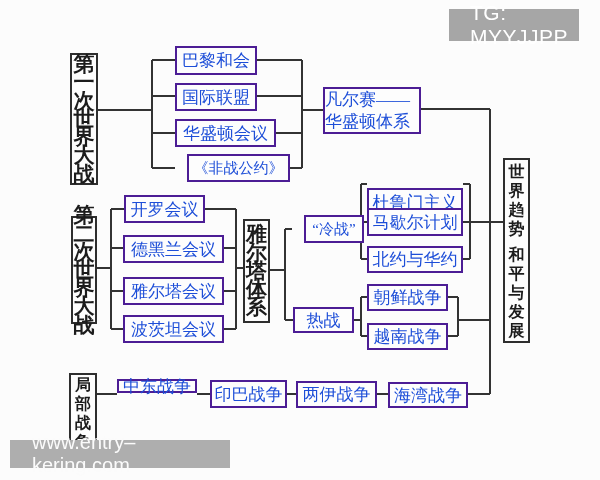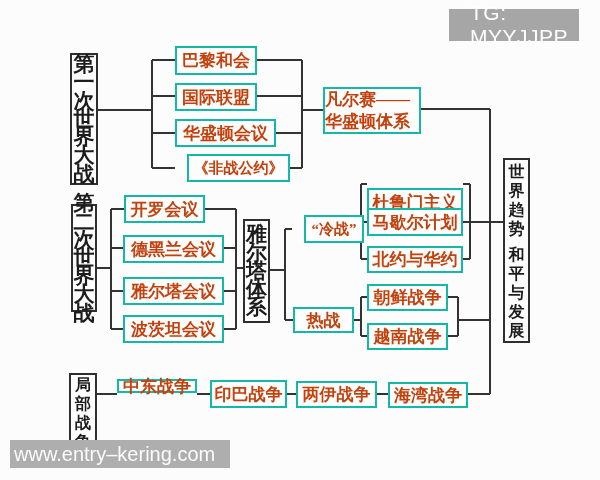--- a/index.html
+++ b/index.html
@@ -2,23 +2,23 @@
 <html><head>
 <meta charset="utf-8">
 <style>
   html,body{margin:0;padding:0;background:#e9e9e9;}
   .stage{
     position:relative;width:600px;height:480px;background:#fcfcfc;
     overflow:hidden;font-family:"Liberation Serif","DejaVu Serif",serif;
   }
   .lines{position:absolute;left:0;top:0;}
   .node{
-    position:absolute;box-sizing:border-box;border:2px solid #14b8a6;background:#fdfdfd;
+    position:absolute;box-sizing:border-box;border:2px solid #4c1d95;background:#fdfdfd;
     display:flex;align-items:center;justify-content:center;
-    font-weight:700;font-size:17px;color:#c2410c;white-space:nowrap;line-height:1;
+    font-weight:400;font-size:17px;color:#1d4ed8;white-space:nowrap;line-height:1;
   }
   .node.small{font-size:15px;margin-left:12px;}
   .vnode{
     position:absolute;box-sizing:border-box;border:2px solid #2e2e2e;background:#fdfdfd;
     font-weight:700;font-size:21px;color:#1c1c1c;text-align:center;
     word-break:break-all;white-space:normal;line-height:18.2px;
     display:flex;flex-direction:column;justify-content:center;align-items:center;
   }
   .vnode.tall{line-height:19px;font-size:16px;margin-top:16px;}
   .vnode div{width:100%;}
@@ -30,21 +30,21 @@
   .badge{
     position:absolute;left:449px;top:9px;width:130px;height:32px;
     background:#a6a6a6;color:#ffffff;display:flex;align-items:center;
     font-family:"Liberation Sans","DejaVu Sans",sans-serif;
     font-size:21px;letter-spacing:0.5px;padding-left:21px;box-sizing:border-box;
   }
   .watermark{
     position:absolute;left:10px;top:440px;width:220px;height:28px;
     background:#aeaeae;color:#fbfbfb;display:flex;align-items:center;
     font-family:"Liberation Sans","DejaVu Sans",sans-serif;
-    font-size:20px;padding-left:4px;box-sizing:border-box;
+    font-size:20px;padding-left:22px;box-sizing:border-box;
   }
 </style>
 </head>
 <body>
 
 <div class="stage">
 
   <svg class="lines" width="600" height="480" viewBox="0 0 600 480">
     <path fill="none" stroke="#333333" stroke-width="2" d="
       M98 110H152 M152 60V168 M152 60H175 M152 96H175 M152 133H175 M152 168H175
@@ -54,21 +54,21 @@
       M205 209H236 M224 248H236 M224 291H236 M224 329H236 M236 209V329 M236 268H243
       M270 270H285 M285 229V320 M285 229H292 M285 320H293
       M352 229H361 M361 184V259 M361 184H367 M361 222H367 M361 259H367
       M463 184H470 M463 222H470 M463 259H470 M470 184V259
       M354 320H361 M361 297V336 M361 297H367 M361 336H367
       M448 297H458 M448 336H458 M458 297V336 M458 320H490
       M97 394H117 M197 394H210 M287 394H296 M377 394H388 M468 394H490"></path>
   </svg>
 
   <div class="vnode" style="left:70px;top:53px;width:28px;height:132px">第一次世界大战</div>
-  <div class="vnode" style="left:71px;top:204px;width:26px;height:108px">第二次世界大战</div>
+  <div class="vnode" style="left:71px;top:216px;width:26px;height:108px">第二次世界大战</div>
   <div class="vnode tall" style="left:69px;top:357px;width:28px;height:80px">局部战争</div>
 
   <div class="node" style="left:175px;top:46px;width:82px;height:29px">巴黎和会</div>
   <div class="node" style="left:175px;top:83px;width:82px;height:28px">国际联盟</div>
   <div class="node" style="left:175px;top:119px;width:101px;height:28px">华盛顿会议</div>
   <div class="node small" style="left:175px;top:154px;width:103px;height:28px">《非战公约》</div>
   <div class="node two-line" style="left:323px;top:87px;width:98px;height:47px">
     <div>凡尔赛——</div>
     <div>华盛顿体系</div>
   </div>

